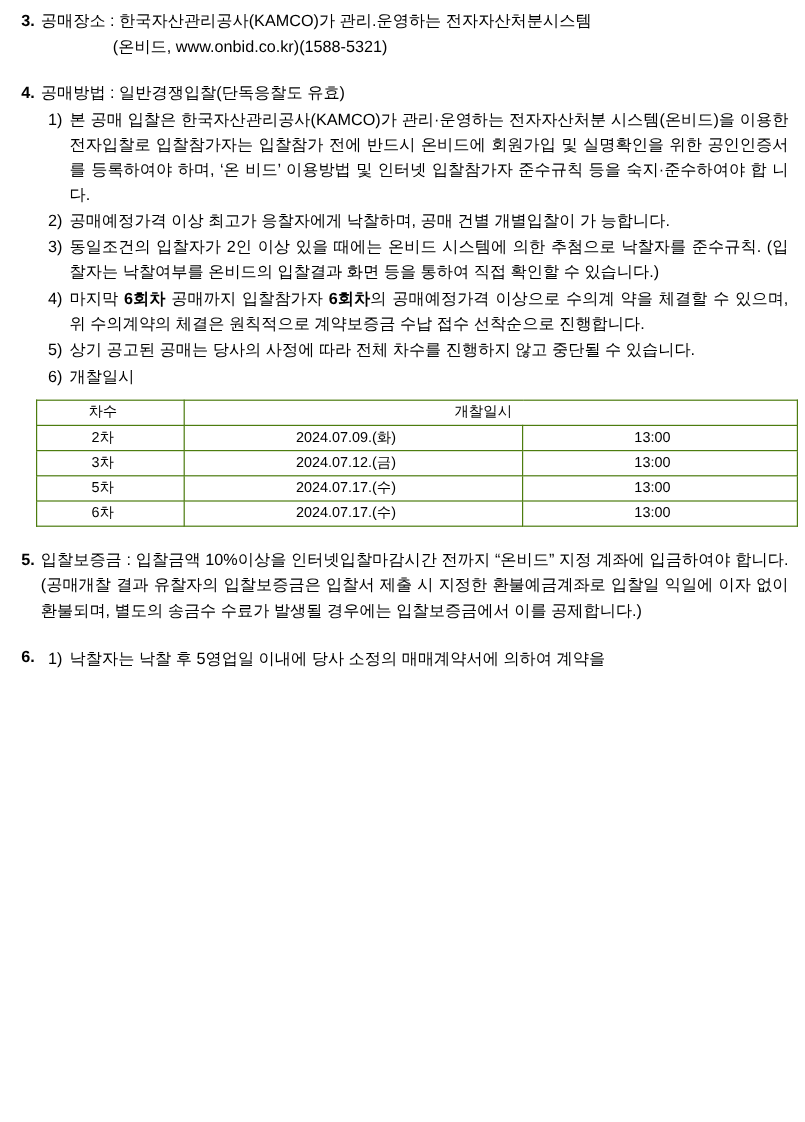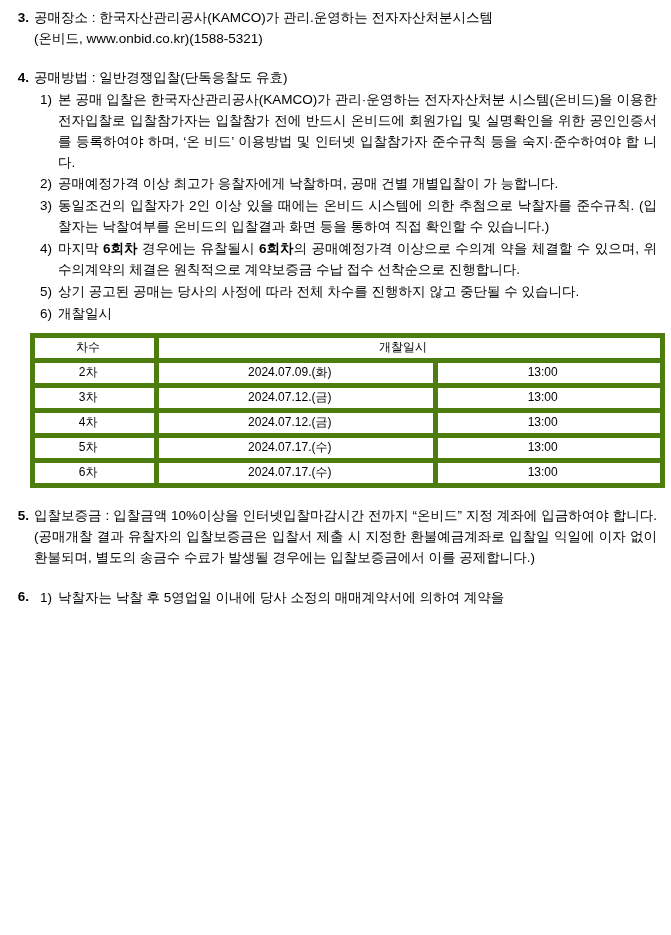--- a/index.html
+++ b/index.html
@@ -63,35 +63,36 @@
     box-sizing: border-box;
   }
   .sub-body {
     flex: 1 1 auto;
   }
   .bold {
     font-weight: bold;
   }
 
   .indent-line {
+    margin-left: 60px;
   }
 
   
   .tbl-wrap {
     margin: 8px 0 0 16px;
     width: 635px;
   }
   table.schedule {
     border-collapse: collapse;
     width: 635px;
     font-size: 12px;
   }
   table.schedule th,
   table.schedule td {
-    border: 5px solid #4d7c0f;
+    border: 1px solid #4d7c0f;
     text-align: center;
     padding: 1px 13px 2px 0;
     height: 17px;
     line-height: 1.25;
     font-weight: normal;
   }
   table.schedule th {
     font-weight: normal;
   }
   .col-round { width: 118px; }
@@ -134,21 +135,21 @@
         <div class="sub-body justify">공매예정가격  이상  최고가  응찰자에게  낙찰하며,  공매  건별  개별입찰이  가 능합니다.</div>
       </div>
 
       <div class="sub">
         <div class="sub-num">3)</div>
         <div class="sub-body justify">동일조건의  입찰자가  2인  이상  있을  때에는  온비드  시스템에  의한  추첨으로 낙찰자를  준수규칙. (입찰자는  낙찰여부를  온비드의  입찰결과  화면  등을 통하여  직접  확인할  수  있습니다.)</div>
       </div>
 
       <div class="sub">
         <div class="sub-num">4)</div>
-        <div class="sub-body justify" id="item4-rich"><span>마지막  </span><span class="bold">6회차</span><span>  경우에는  유찰될시  </span><span class="bold">6회차</span><span>의  공매예정가격  이상으로  수의계 약을  체결할  수  있으며,  위  수의계약의  체결은  원칙적으로  계약보증금  수납 접수  선착순으로  진행합니다.</span></div>
+        <div class="sub-body justify" id="item4-rich"><span>마지막  </span><span class="bold">6회차</span><span>  공매까지  입찰참가자  </span><span class="bold">6회차</span><span>의  공매예정가격  이상으로  수의계 약을  체결할  수  있으며,  위  수의계약의  체결은  원칙적으로  계약보증금  수납 접수  선착순으로  진행합니다.</span></div>
       </div>
 
       <div class="sub">
         <div class="sub-num">5)</div>
         <div class="sub-body justify">상기  공고된  공매는  당사의  사정에  따라  전체  차수를  진행하지  않고  중단될 수  있습니다.</div>
       </div>
 
       <div class="sub">
         <div class="sub-num">6)</div>
         <div class="sub-body">개찰일시</div>
@@ -169,25 +170,20 @@
             <td class="col-round">2차</td>
             <td class="col-date">2024.07.09.(화)</td>
             <td class="col-time">13:00</td>
           </tr>
           <tr>
             <td class="col-round">3차</td>
             <td class="col-date">2024.07.12.(금)</td>
             <td class="col-time">13:00</td>
           </tr>
           <tr>
-            <td class="col-round">4차</td>
-            <td class="col-date">2024.07.12.(금)</td>
-            <td class="col-time">13:00</td>
-          </tr>
-          <tr>
             <td class="col-round">5차</td>
             <td class="col-date">2024.07.17.(수)</td>
             <td class="col-time">13:00</td>
           </tr>
           <tr>
             <td class="col-round">6차</td>
             <td class="col-date">2024.07.17.(수)</td>
             <td class="col-time">13:00</td>
           </tr>
         </tbody>

